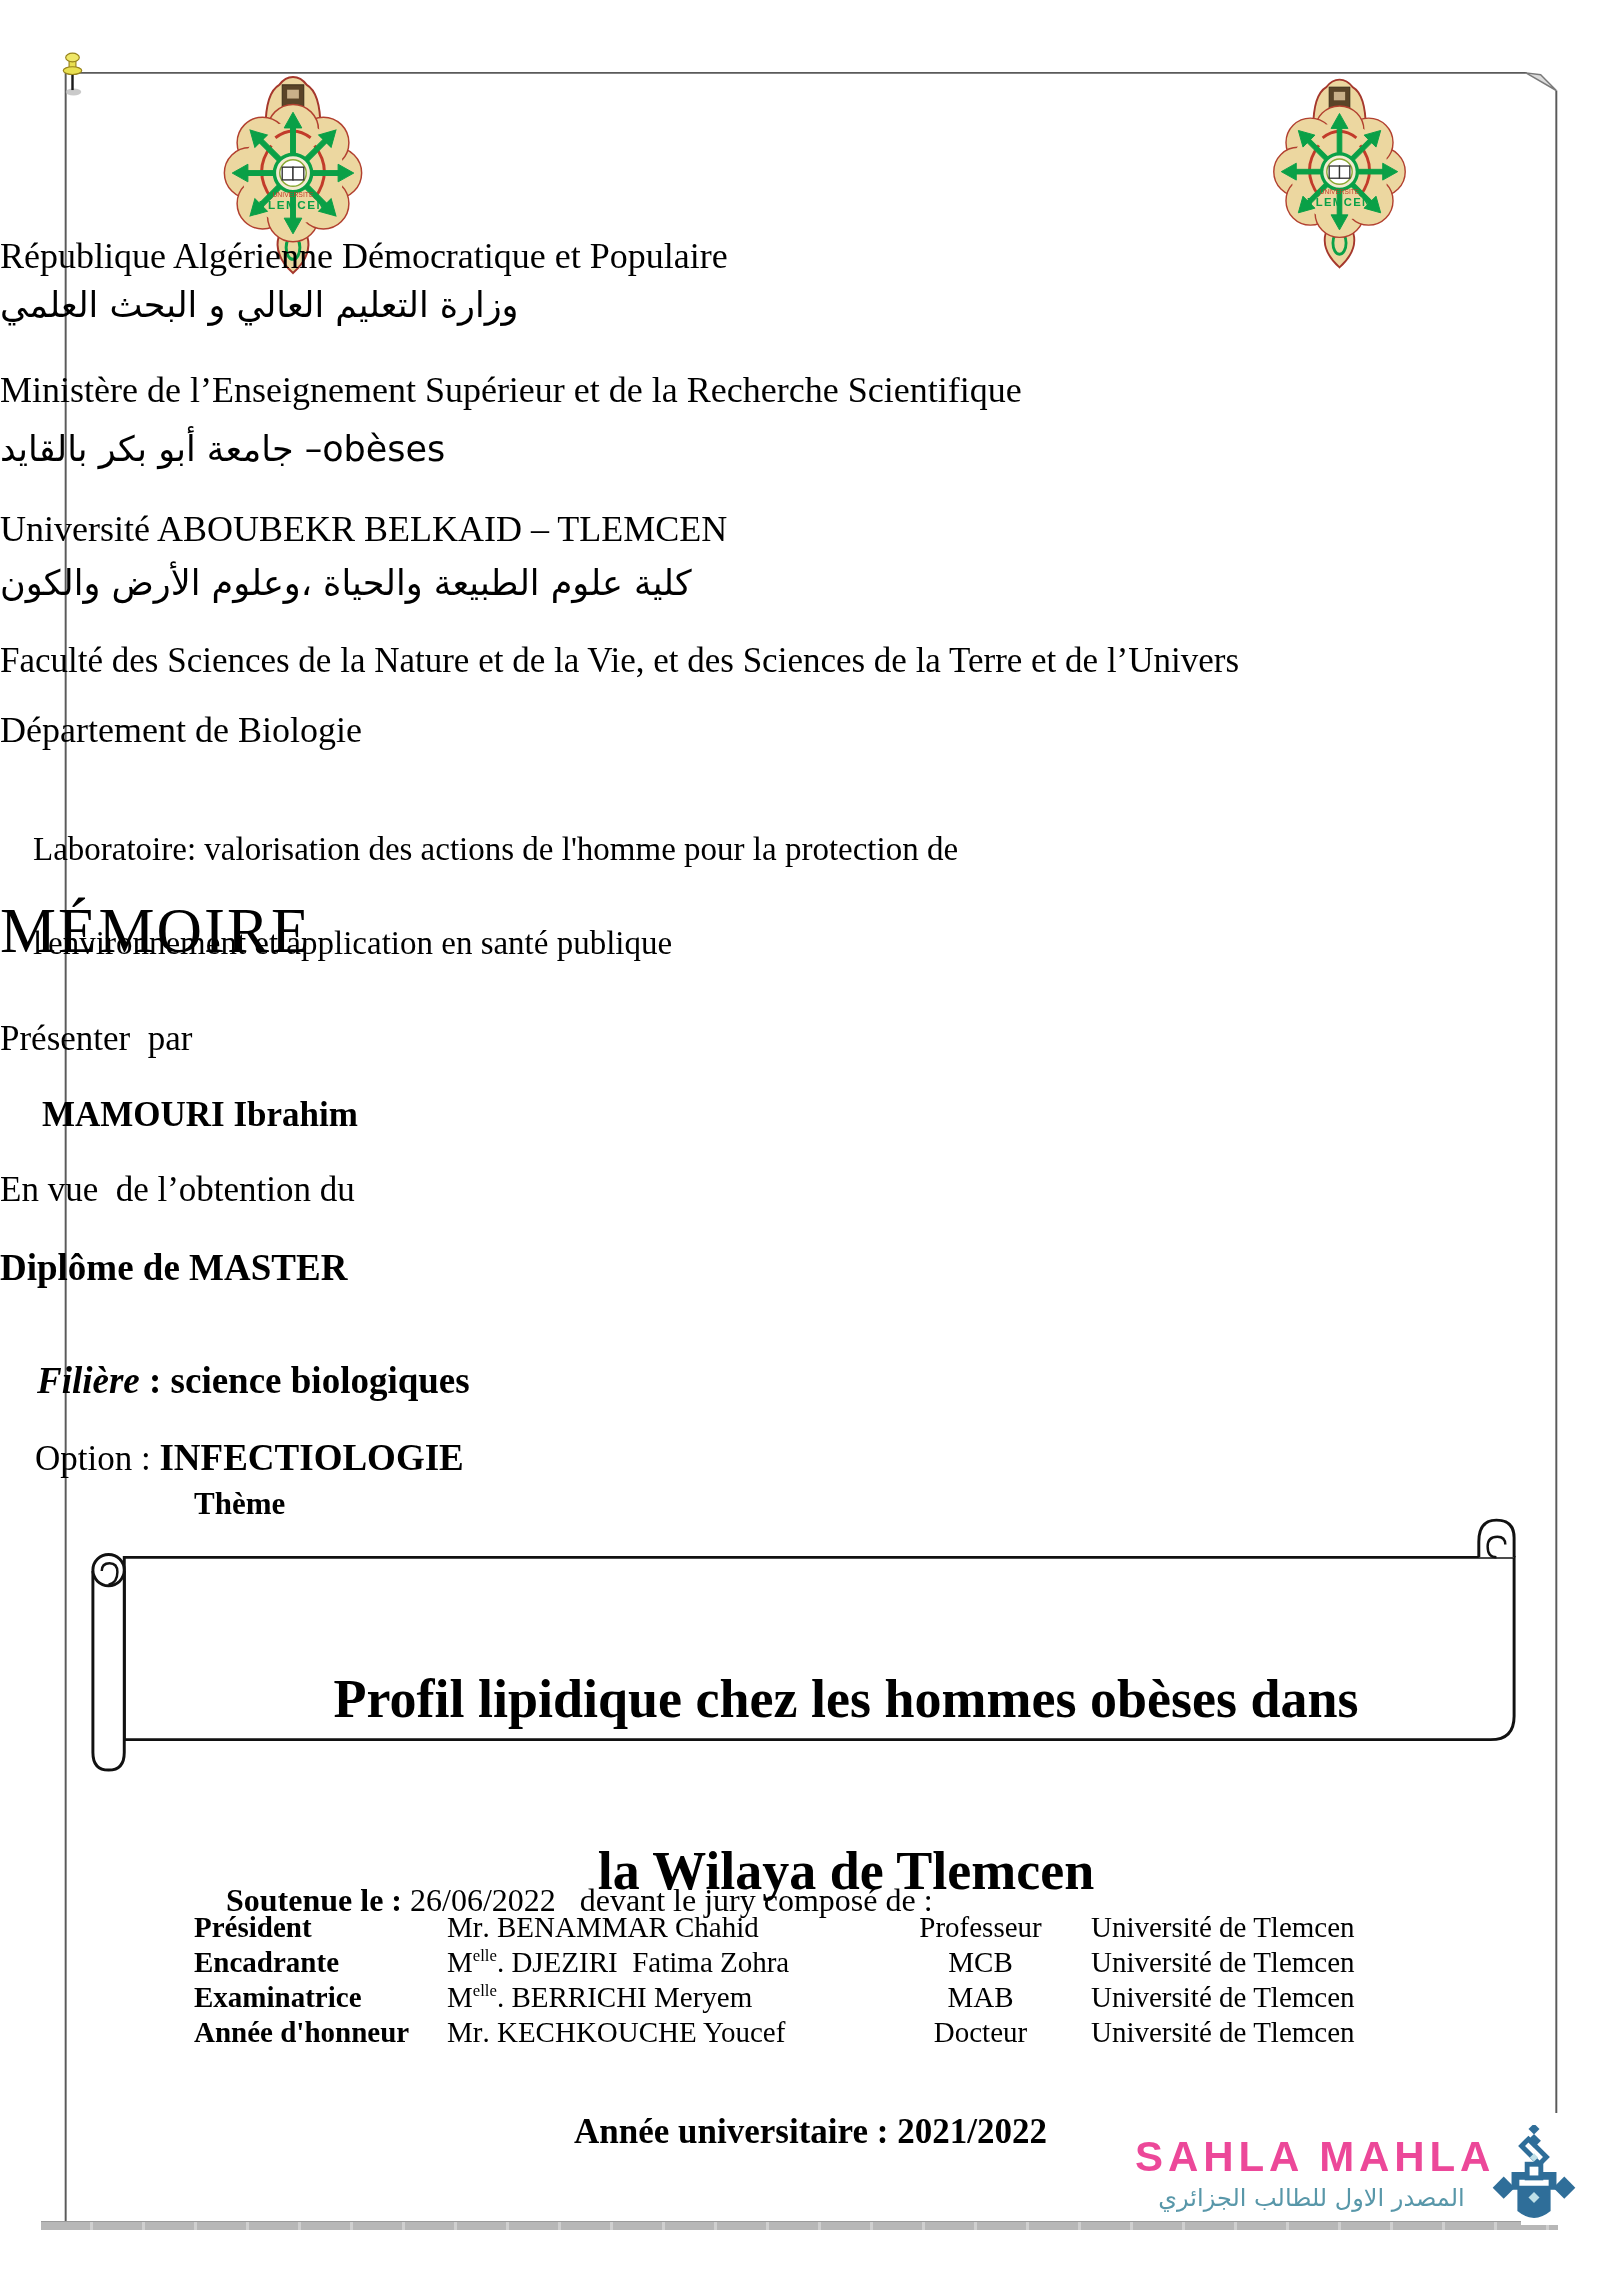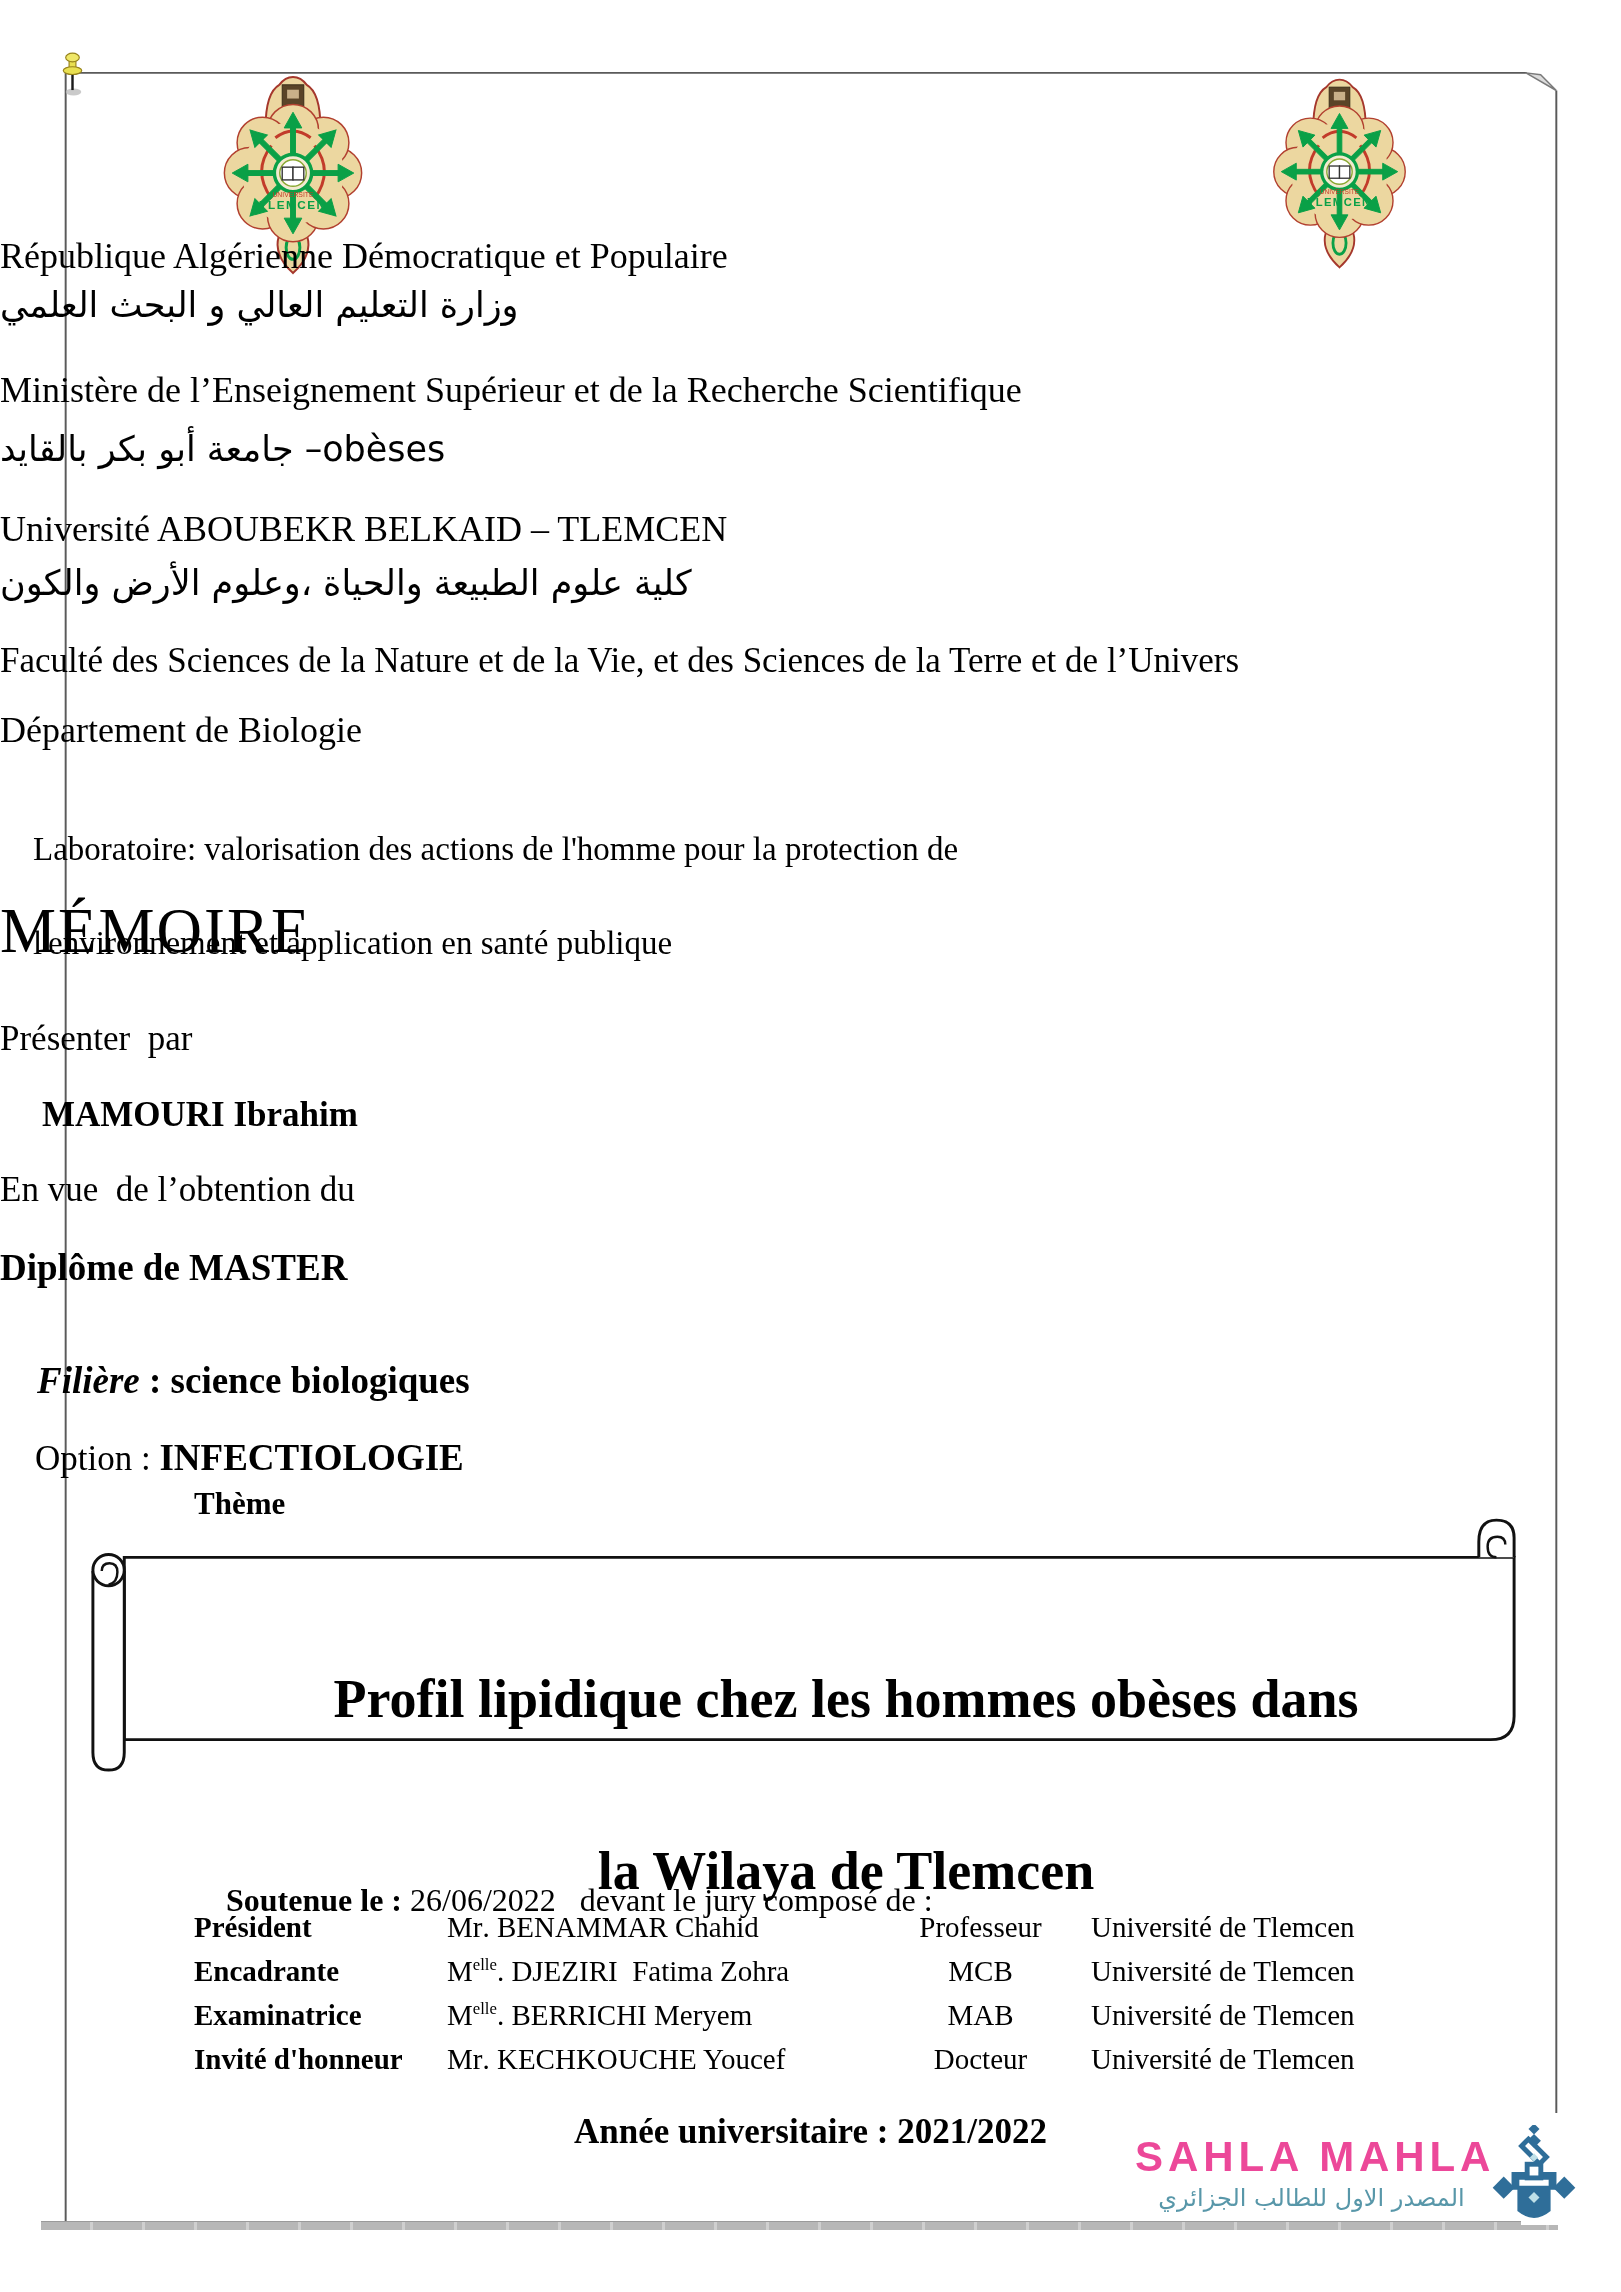--- a/index.html
+++ b/index.html
@@ -10,21 +10,21 @@
   .fs37{font-size:36px;} .fs36{font-size:35px;} .fs34{font-size:33px;}
   .b{font-weight:bold;} .i{font-style:italic;}
   .memoire-title{font-size:63px;letter-spacing:2px;}
   .labo{line-height:1.42;}
   .theme-label{position:absolute;left:194px;top:1486px;font-size:31px;font-weight:bold;}
   .banner-svg{position:absolute;left:88px;top:1516px;}
   .banner-text{position:absolute;left:124px;top:1570px;width:1390px;text-align:center;
                font-size:54px;font-weight:bold;line-height:86px;white-space:pre;}
   .soutenue{position:absolute;left:194px;top:1845px;font-size:32px;white-space:pre;}
   .jury{position:absolute;left:194px;top:1913px;width:1227px;display:grid;
-        grid-template-columns:253px 423px 221px auto;row-gap:15px;font-size:29px;line-height:1;}
+        grid-template-columns:253px 423px 221px auto;row-gap:6px;font-size:29px;line-height:1;}
   .jury .role{font-weight:bold;}
   .jury .grade{text-align:center;}
   .jury sup{font-size:16.7px;line-height:0;}
   .annee{position:absolute;left:0;width:100%;top:2112px;text-align:center;
          font-size:35px;font-weight:bold;}
   .wm-brand{position:absolute;left:1135px;top:2133px;width:353px;text-align:center;
             font-family:"Liberation Sans", sans-serif;font-weight:bold;font-size:42px;
             letter-spacing:4.9px;white-space:pre;}
   .wm-tagline{position:absolute;left:1135px;top:2184px;width:353px;text-align:center;
               font-family:"DejaVu Sans", sans-serif;font-size:24px;white-space:pre;}
@@ -241,21 +241,21 @@
     <div class="role">Encadrante</div>
     <div class="name"><span>M</span><sup>elle</sup><span>. DJEZIRI&nbsp; Fatima Zohra</span></div>
     <div class="grade">MCB</div>
     <div class="univ">Université de Tlemcen</div>
 
     <div class="role">Examinatrice</div>
     <div class="name"><span>M</span><sup>elle</sup><span>. BERRICHI Meryem</span></div>
     <div class="grade">MAB</div>
     <div class="univ">Université de Tlemcen</div>
 
-    <div class="role">Invité d'honneur</div>
+    <div class="role">Année d'honneur</div>
     <div class="name"><span>Mr</span><sup></sup><span>. KECHKOUCHE Youcef</span></div>
     <div class="grade">Docteur</div>
     <div class="univ">Université de Tlemcen</div>
   </div>
 
   <div class="annee">Année universitaire : 2021/2022</div>
 
   <div class="bottom-bar"></div>
 
   <div class="wm-logo-backing"></div>

